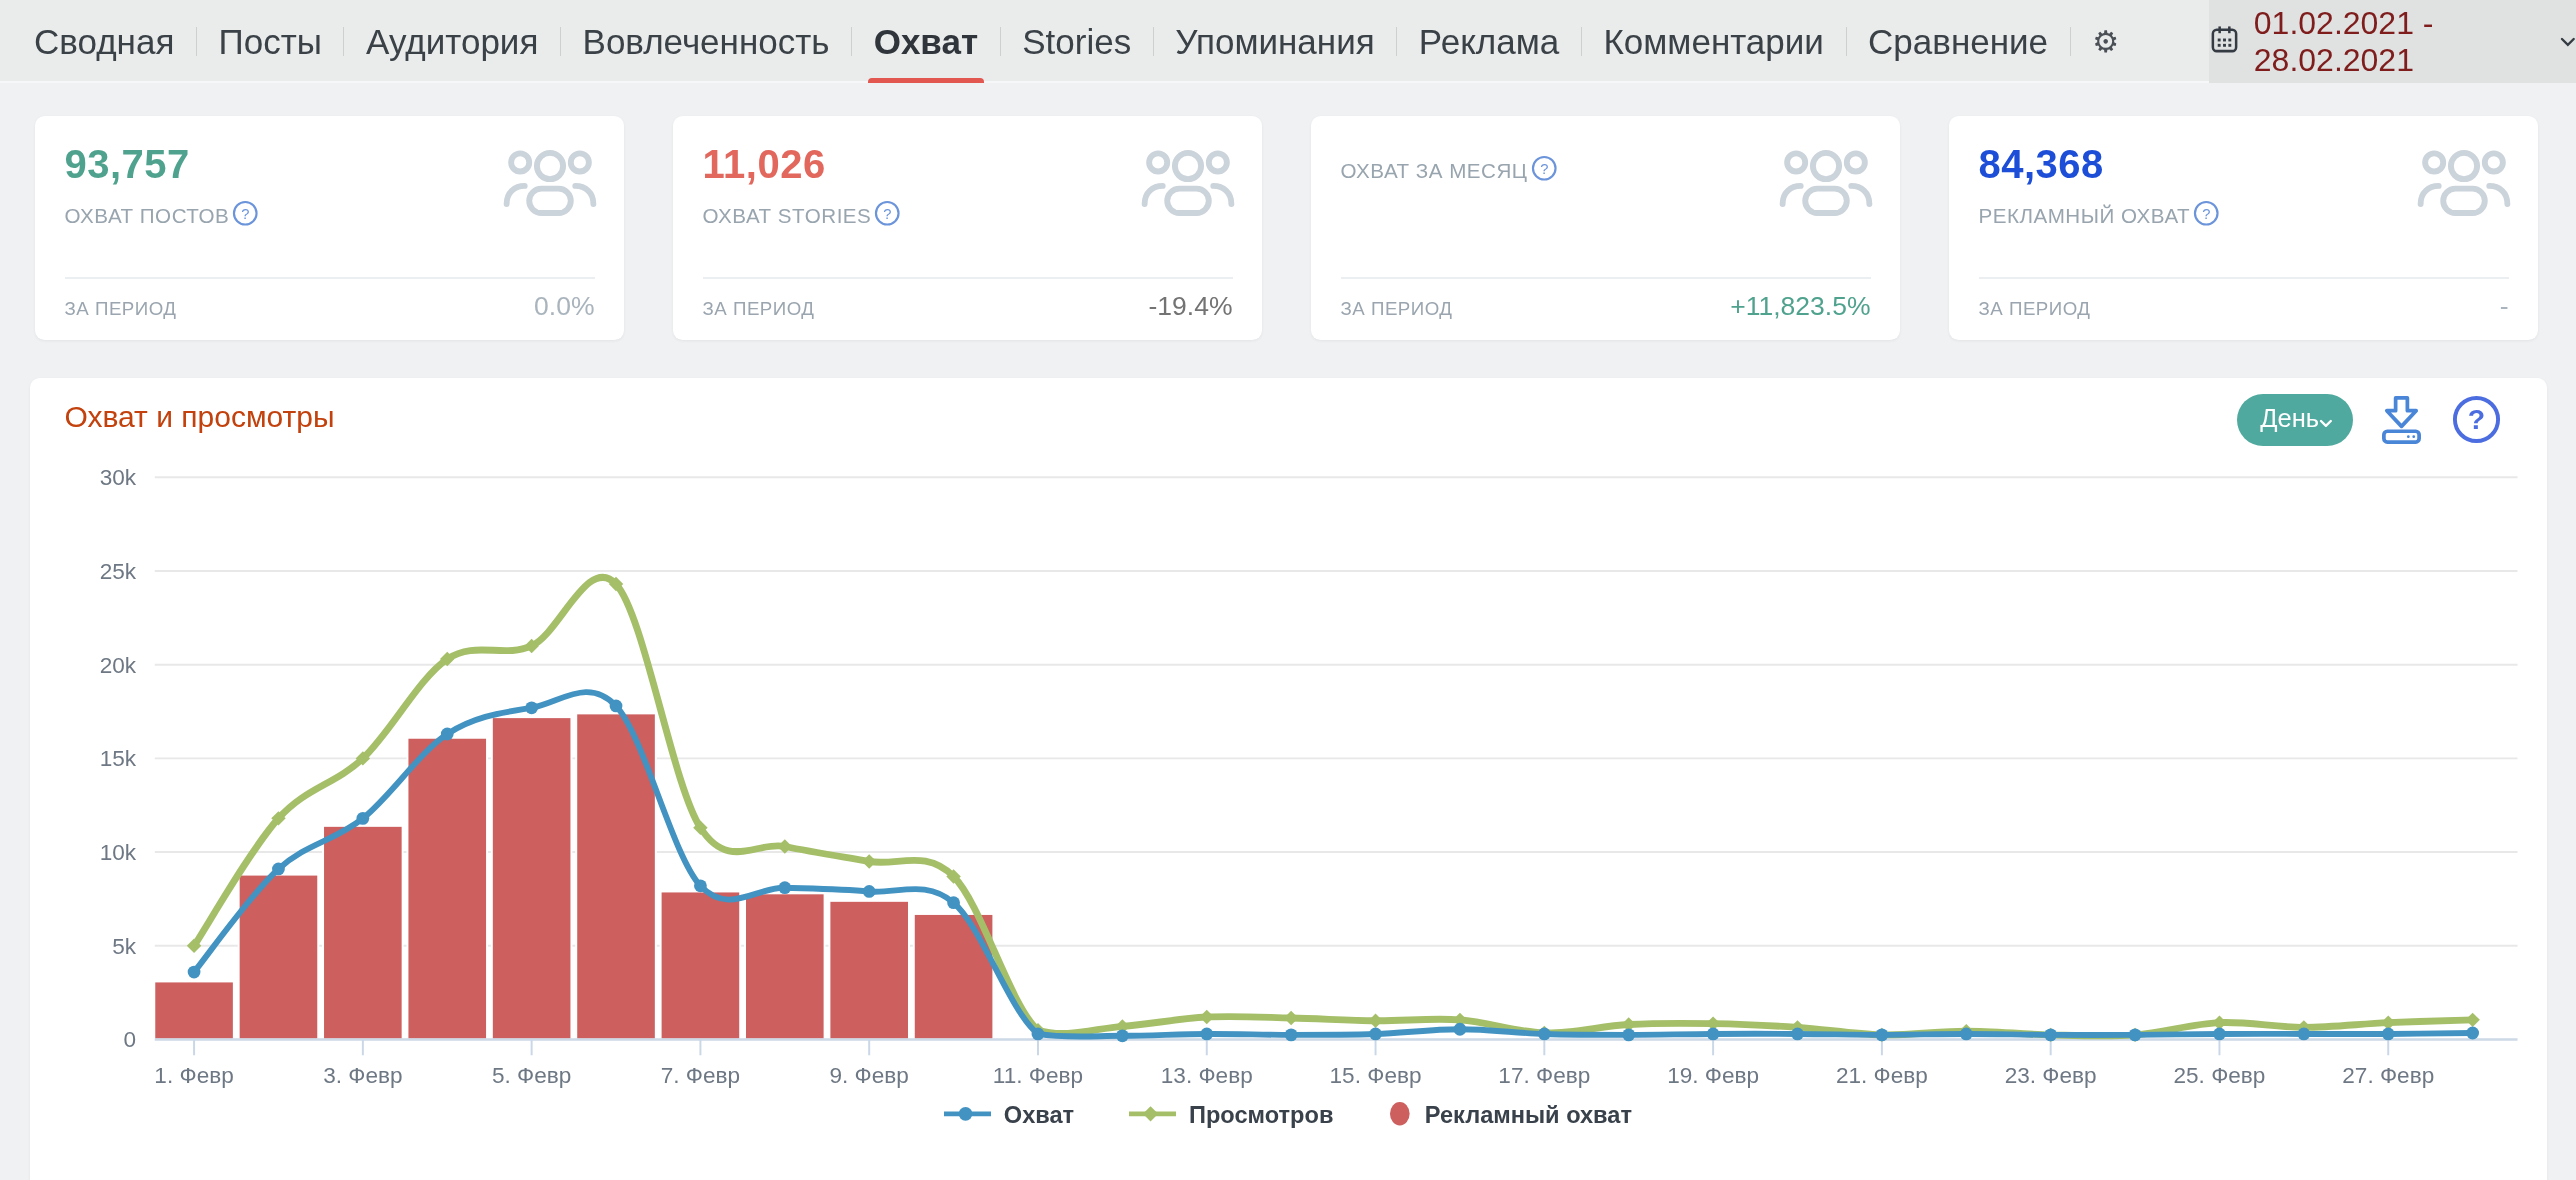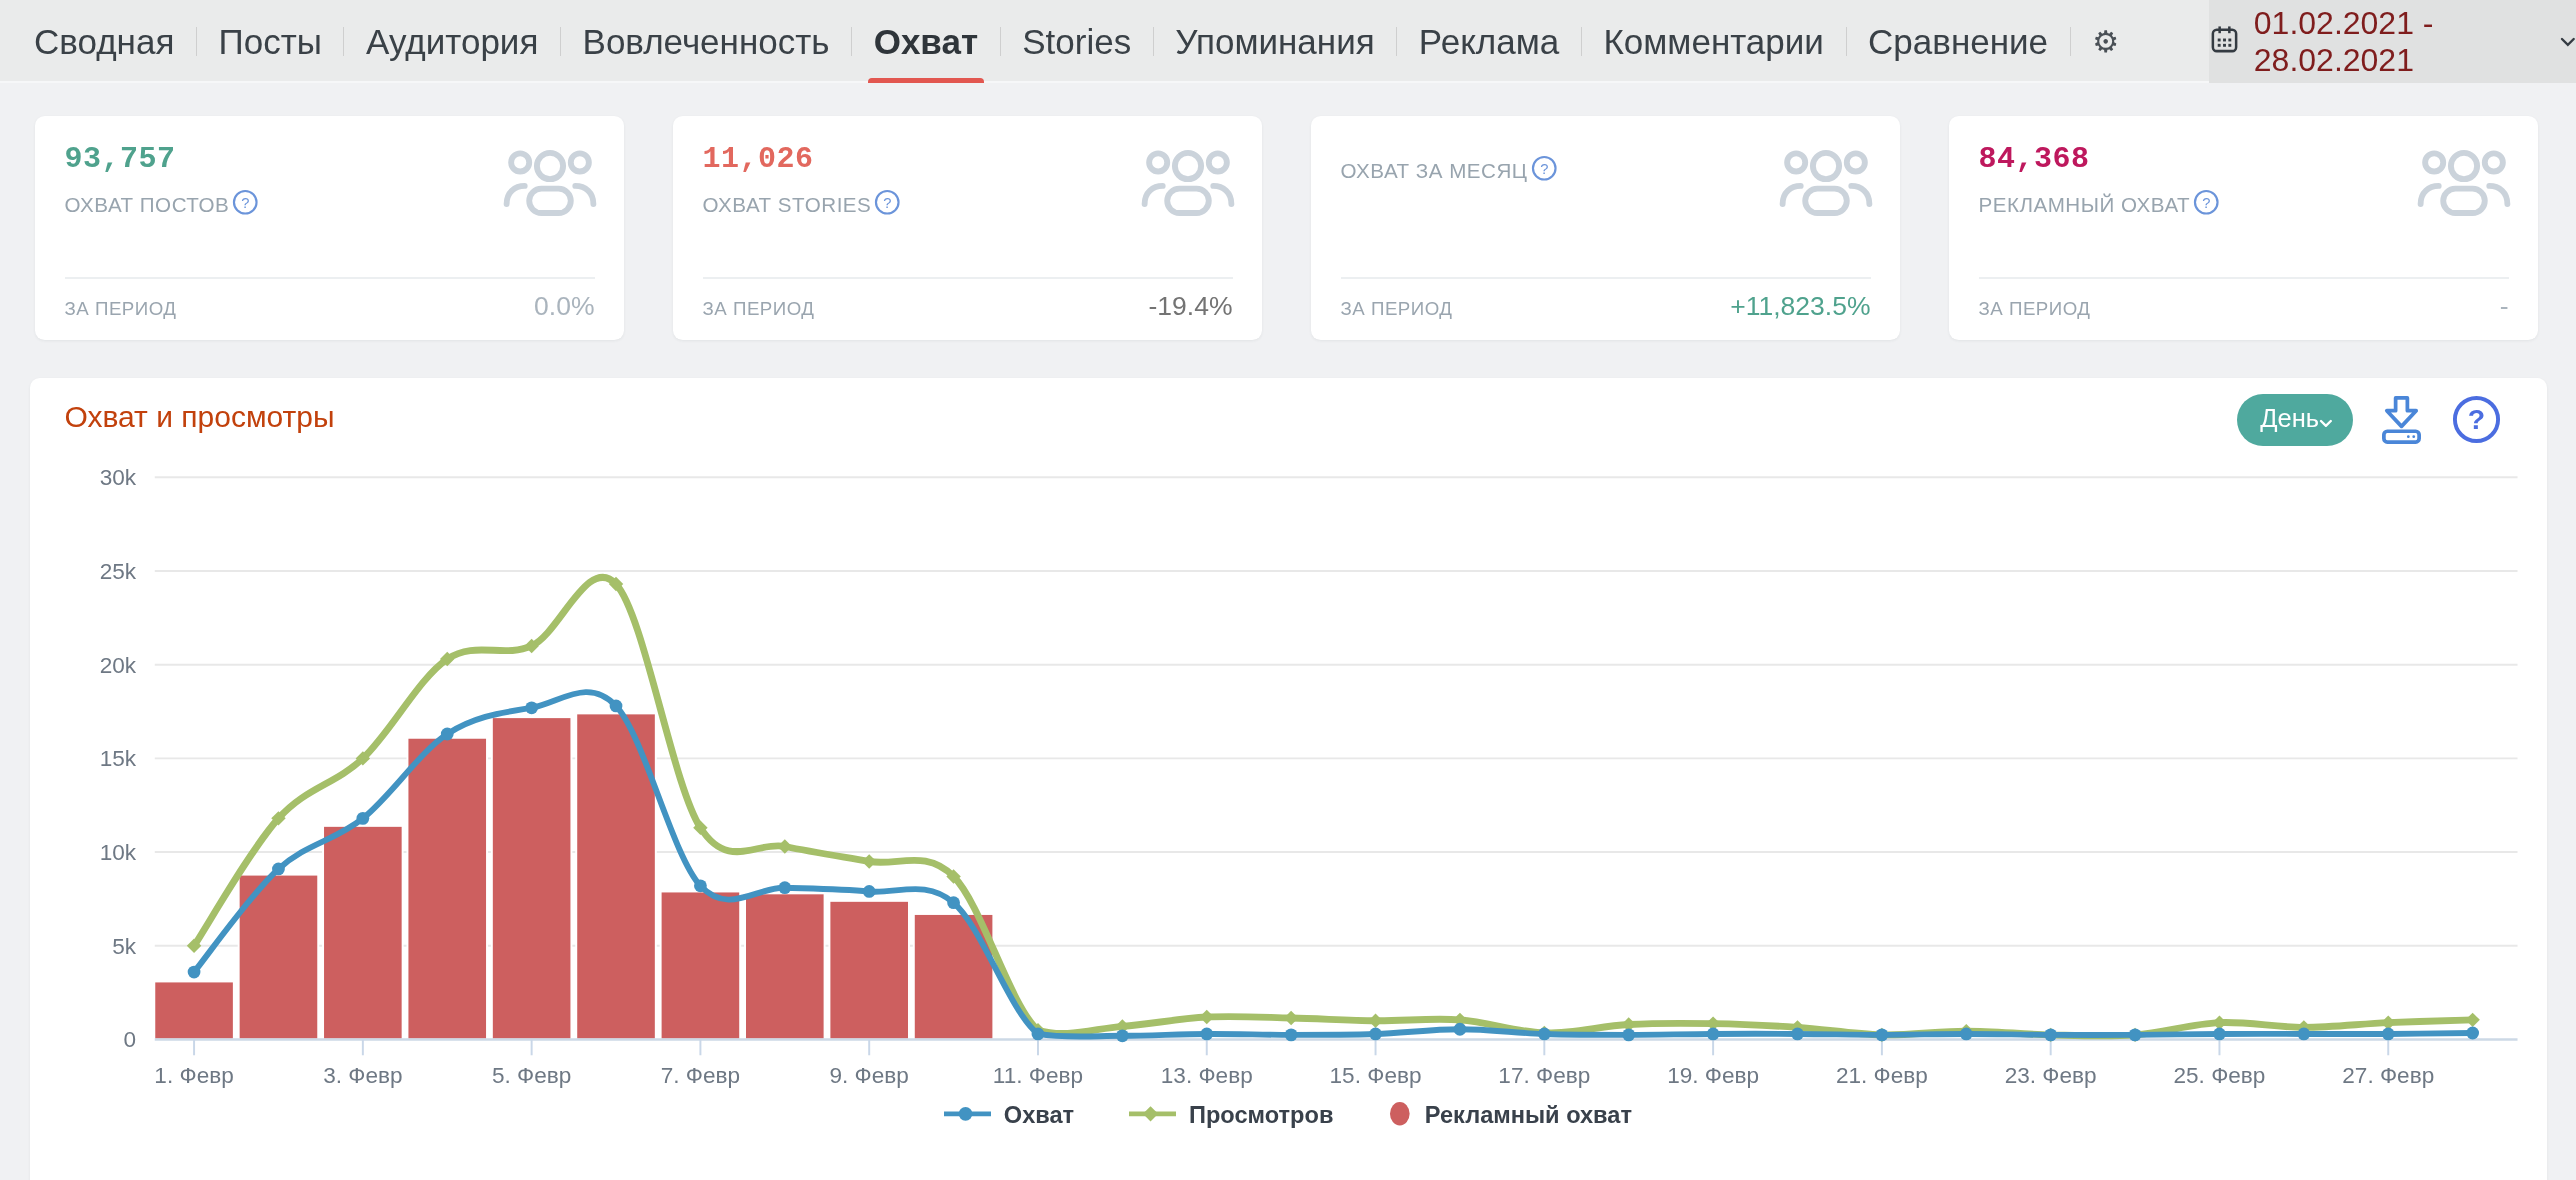--- a/index.html
+++ b/index.html
@@ -18,21 +18,21 @@
   .nav-divider { width:1px; height:29.5px; background:#cfcfcf; margin:0 21.6px; }
   .gear { font-size:30px; color:#4a5056; cursor:pointer; line-height:1; }
   .datebox { position:absolute; right:0; top:0; height:83px; width:367px; background:#e0e1e1;
     display:flex; align-items:center; justify-content:center; gap:13.8px; cursor:pointer; }
   .datebox .dtext { font-size:32px; color:#7f1d1d; }
 
   
   .cards { position:absolute; left:35px; top:116px; width:2505px; display:flex; gap:49px; }
   .card { width:589px; height:224px; background:#fff; border-radius:9.8px;
     box-shadow:0 1px 2.9px rgba(40,50,60,.07); position:relative; padding:25.5px 29.5px; }
-  .card .value { font-size:30px; font-weight:700; letter-spacing:0.5px;font-family:Liberation Mono, monospace; }
+  .card .value { font-size:40px; font-weight:700; letter-spacing:0.5px; }
   .card .label-row { display:flex; align-items:center; gap:3px; margin-top:13.8px; }
   .card .label { font-size:20.6px; color:#98a4ae; letter-spacing:0.5px; }
   .card .people { position:absolute; right:27.5px; top:27.5px; }
   .card .foot-divider { position:absolute; left:29.5px; right:29.5px; bottom:61px;
     height:2px; background:#eceff1; }
   .card .foot { position:absolute; left:29.5px; right:29.5px; bottom:17.7px;
     display:flex; justify-content:space-between; align-items:baseline; }
   .card .period { font-size:18.7px; color:#9aa5af; letter-spacing:0.5px; }
   .card .delta { font-size:26.5px; font-weight:400; }
 
@@ -168,21 +168,21 @@
   <circle cx="52" cy="24" r="14.5"></circle>
           <rect x="29" y="49" width="46" height="27" rx="13.5"></rect>
 </svg></div>
     <div class="foot-divider"></div>
     <div class="foot">
       <span class="period">ЗА ПЕРИОД</span>
       <span class="delta" style="color:#4fa28d">+11,823.5%</span>
     </div>
     </div>
     <div class="card">
-    <div class="value" style="color:#be185d">84,368</div>
+    <div class="value" style="color:#1d4ed8">84,368</div>
     <div class="label-row">
       <span class="label">РЕКЛАМНЫЙ ОХВАТ</span>
       <span><svg width="26.5" height="26.5" viewBox="0 0 27 27">
   <circle cx="13.5" cy="13.5" r="11.5" fill="none" stroke="#6b94da" stroke-width="2.2"></circle>
   <text x="13.5" y="19" text-anchor="middle" font-size="15" fill="#6b94da" font-family="Liberation Sans, sans-serif">?</text>
           </svg></span>
     </div>
     <div class="people"><svg width="94" height="73" viewBox="0 0 104 80" fill="none" stroke="#cbd3db" stroke-width="6.5" stroke-linecap="round" stroke-linejoin="round">
   <circle cx="19" cy="20" r="10"></circle>
           <circle cx="85" cy="20" r="10"></circle>

